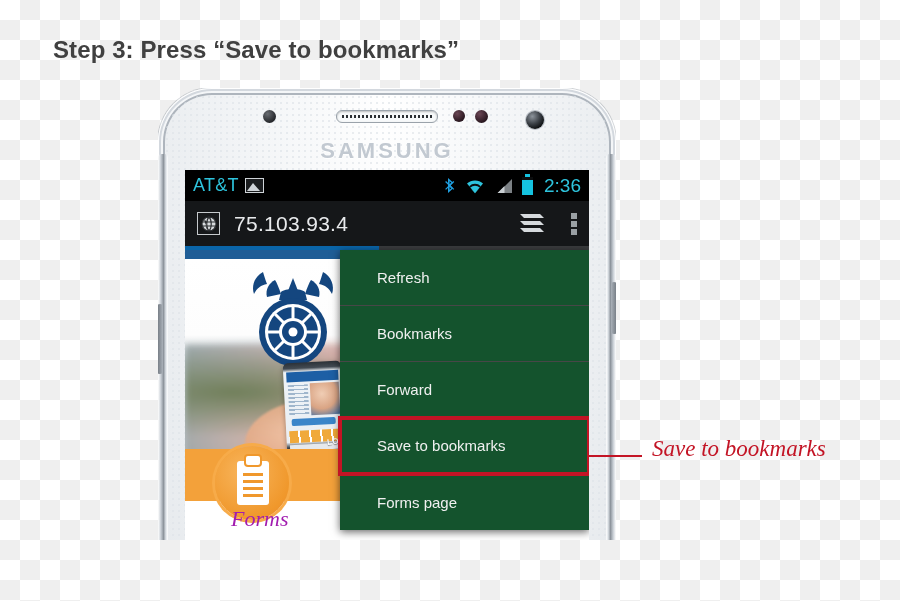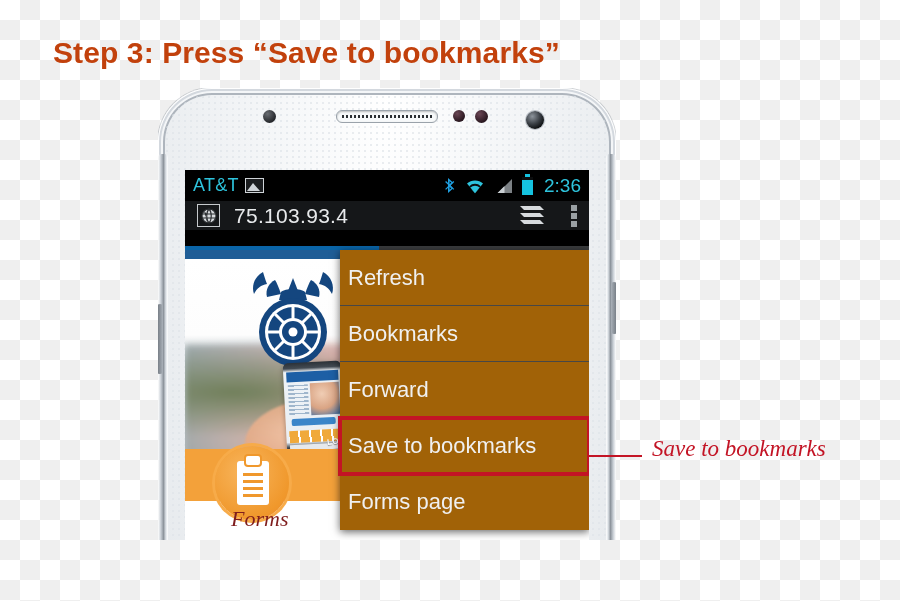--- a/index.html
+++ b/index.html
@@ -25,23 +25,23 @@
     left: 0; top: 0;
     width: 900px;
     height: 601px;
   }
 
   
   .step-title {
     position: absolute;
     left: 53px;
     top: 36px;
-    font-size: 30px;
+    font-size: 24px;
     font-weight: bold;
-    color: #c2410c;
+    color: #404040;
     letter-spacing: 0.1px;
     white-space: nowrap;
   }
 
   
   .phone {
     position: absolute;
     left: 158px;
     top: 88px;
     width: 458px;
@@ -240,21 +240,21 @@
     color: #2ec4dd;
     font-size: 19px;
     margin-left: 2px;
     text-align: center;
   }
 
   
   .addressbar {
     position: absolute;
     left: 0; top: 31px;
-    width: 100%; height: 29px;
+    width: 100%; height: 45px;
     background: #151719;
     display: flex;
     align-items: center;
     padding: 0 12px;
     box-sizing: border-box;
   }
   .globe-box {
     width: 23px; height: 23px;
     border: 1.5px solid #c6cacd;
     box-sizing: border-box;
@@ -441,21 +441,21 @@
   }
   .clipboard-lines {
     position:absolute;
     left: 6px; top: 12px;
     width: 20px; height: 26px;
     background: repeating-linear-gradient(to bottom, #f0982c 0 2.5px, transparent 2.5px 7px);
   }
   .wp-forms-label {
     position: absolute;
     left: 46px; top: 256px;
-    color: #7f1d1d;
+    color: #a21caf;
     font-size: 22px;
     font-style: italic;
     font-family: "Liberation Serif", serif;
   }
   .wp-scrollbar {
     position: absolute;
     right: 4px; top: 8px;
     width: 9px; height: 270px;
     background: #d2d6da;
     border-radius: 1px;
@@ -467,27 +467,27 @@
     left: 155px;
     top: 80px;
     width: 249px;
     background: #363636;
     box-shadow: 0 2px 8px rgba(0,0,0,.6);
   }
   .menu-item {
     height: 56px;
     display: flex;
     align-items: center;
-    padding-left: 8px;
+    padding-left: 37px;
     box-sizing: border-box;
     color: #f0f0f0;
-    font-size: 22px;
+    font-size: 15px;
     border-bottom: 1px solid #474747;
     position: relative;
-    background: #a16207;
+    background: #14532d;
   }
   .menu-item:last-child { border-bottom: none; }
   .menu-item.highlighted {
     outline: 4px solid #c31425;
     outline-offset: -2px;
     z-index: 3;
   }
 
   
   .annot-line {
@@ -528,20 +528,21 @@
       </div>
 
       <div class="sensor sensor-proximity"></div>
       <div class="earpiece">
         <div class="earpiece-mesh"></div>
       </div>
       <div class="sensor sensor-a"></div>
       <div class="sensor sensor-b"></div>
       <div class="camera"></div>
 
+      <div class="brand">SAMSUNG</div>
 
       <div class="screen">
 
         <div class="statusbar">
           <span class="carrier">AT&amp;T</span>
           <span class="status-img-icon"></span>
           <span class="status-right">
             <svg class="bt-icon" viewBox="0 0 11 17">
               <path d="M3 1 L8 5.5 L5.5 8.5 L8 11.5 L3 16 L3 1 Z M4.6 4.3 L4.6 7.2 L6.3 5.7 Z M4.6 9.9 L4.6 12.8 L6.3 11.3 Z" fill="#1f9fe0"></path>
               <path d="M0.6 4.5 L8.8 12.4 M0.6 12.4 L8.8 4.5" stroke="#1f9fe0" stroke-width="1.3" fill="none"></path>

